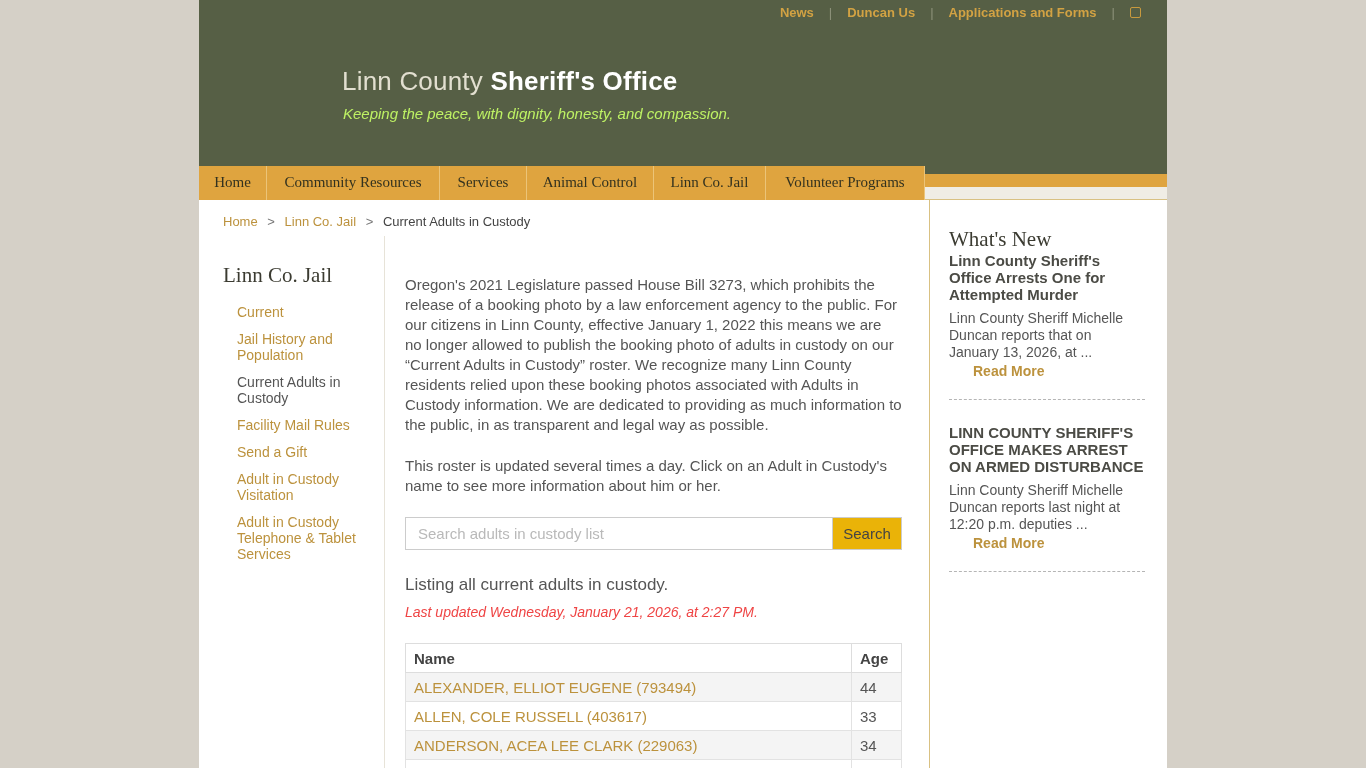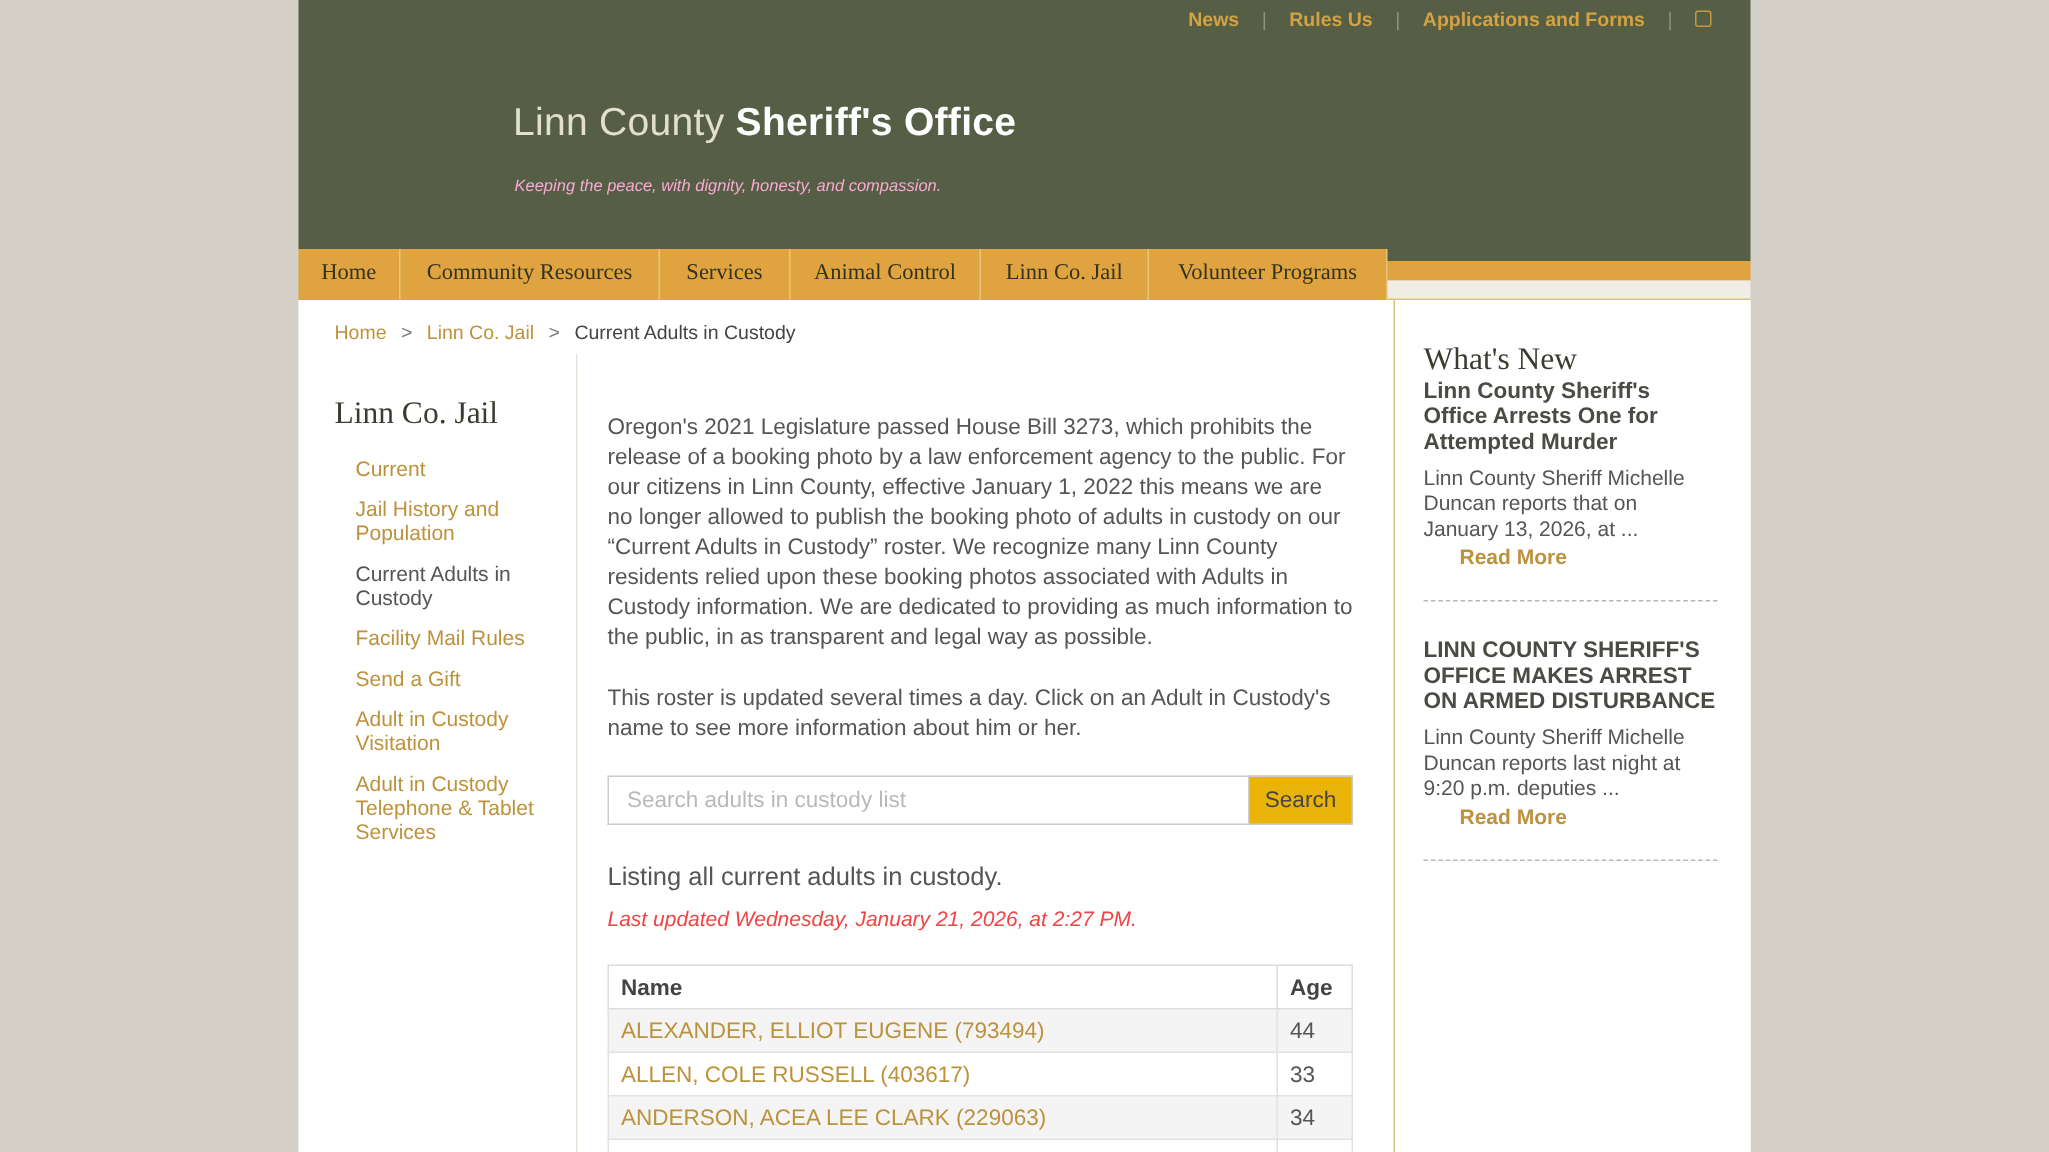--- a/index.html
+++ b/index.html
@@ -21,21 +21,21 @@
   .topbar a { color:#d2a243; text-decoration:none; cursor:pointer; }
   .topbar .sep { color:#8d927a; font-weight:normal; }
   .fb-icon {
     display:inline-block; width:11px; height:11px;
     border:1px solid #c89a3e; border-radius:2px;
   }
   .brand { padding:66px 0 0 143px; }
   .brand-line { font-size:26px; letter-spacing:.2px; }
   .brand-light { color:#e2dfd0; font-weight:normal; }
   .brand-bold { color:#ffffff; font-weight:bold; }
-  .tagline { margin-top:21px; margin-left:1px; font-size:11px; font-style:italic; color:#f9a8d4; }
+  .tagline { margin-top:8px; margin-left:1px; font-size:15px; font-style:italic; color:#bef264; }
 
   
   .navrow { display:flex; height:34px; }
   .tabs { width:726px; display:flex; background:#dfa43f; }
   .tab {
     font-family:"Liberation Serif", serif;
     font-size:15px; color:#33321f;
     line-height:33px; text-align:center;
     border-right:1px solid #ecc478;
     cursor:pointer; white-space:nowrap;
@@ -108,21 +108,21 @@
 </style>
 </head>
 <body>
 
 <div class="page">
 
   <div class="header">
     <div class="topbar">
       <a>News</a>
       <span class="sep">|</span>
-      <a>Rules Us</a>
+      <a>Duncan Us</a>
       <span class="sep">|</span>
       <a>Applications and Forms</a>
       <span class="sep">|</span>
       <span class="fb-icon"></span>
     </div>
     <div class="brand">
       <div class="brand-line">
         <span class="brand-light">Linn County</span>
         <span class="brand-bold">Sheriff's Office</span>
       </div>
@@ -223,21 +223,21 @@
       <div class="news-item">
         <div class="ntitle">Linn County Sheriff's Office Arrests One for Attempted Murder</div>
         <div class="nbody">Linn County Sheriff Michelle Duncan reports that on January 13, 2026, at ...</div>
         <a class="readmore">Read More</a>
       </div>
 
       <hr class="dashed">
 
       <div class="news-item">
         <div class="ntitle">LINN COUNTY SHERIFF'S OFFICE MAKES ARREST ON ARMED DISTURBANCE</div>
-        <div class="nbody">Linn County Sheriff Michelle Duncan reports last night at 9:20 p.m. deputies ...</div>
+        <div class="nbody">Linn County Sheriff Michelle Duncan reports last night at 12:20 p.m. deputies ...</div>
         <a class="readmore">Read More</a>
       </div>
 
       <hr class="dashed">
     </div>
 
   </div>
 </div>
 
 </body></html>

